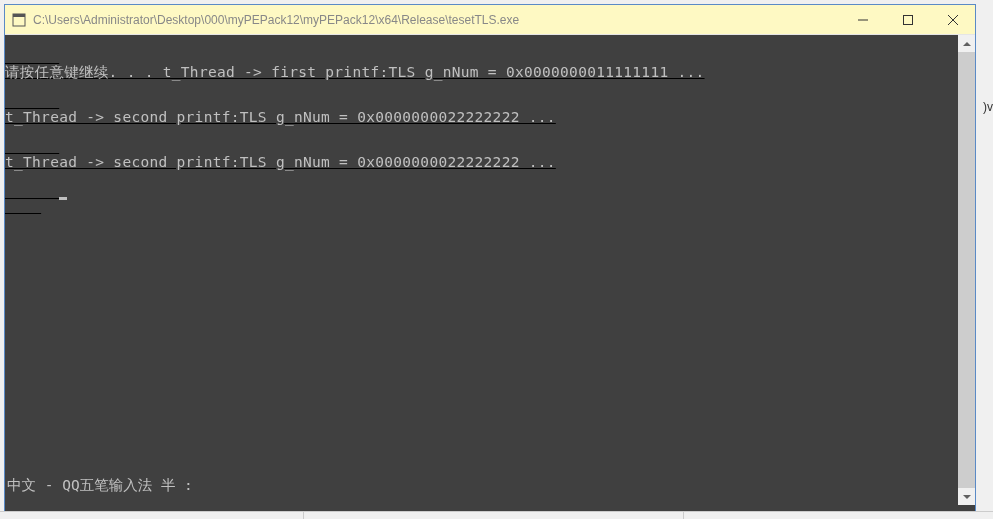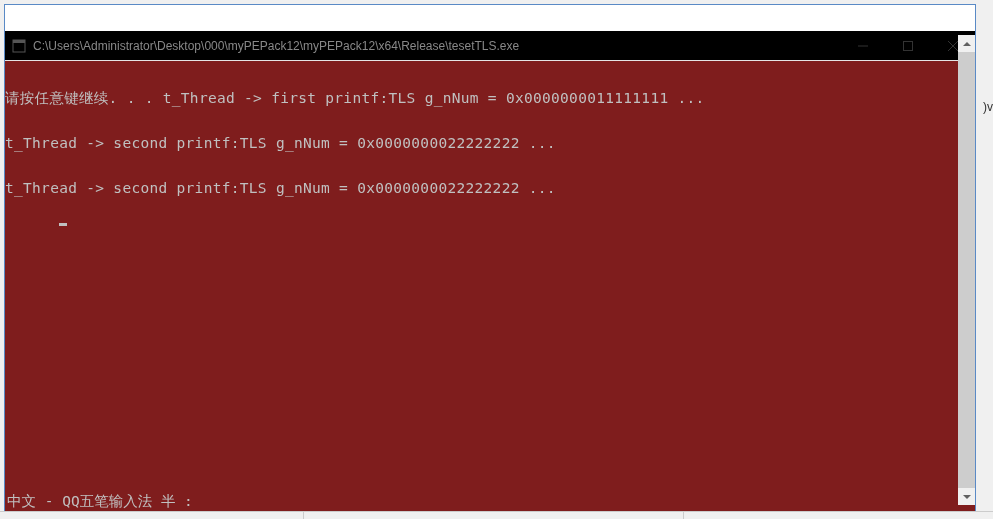--- a/index.html
+++ b/index.html
@@ -21,27 +21,26 @@
       top: 4px;
       width: 972px;
       height: 508px;
       background: #ffffff;
       border: 1px solid #5a8ac6;
       display: flex;
       flex-direction: column;
     }
     .titlebar {
       height: 30px;
-      background: #000000;
+      background: #fef9c3;
       display: flex;
       align-items: center;
       padding-left: 6px;
       border-bottom: 1px solid #e5e5e5;
       flex-shrink: 0;
-      margin-top: 26px;
     }
     .app-icon {
       width: 16px;
       height: 16px;
       margin-right: 6px;
       display: inline-flex;
       align-items: center;
       justify-content: center;
     }
     .title-text {
@@ -59,23 +58,24 @@
       width: 45px;
       height: 100%;
       display: flex;
       align-items: center;
       justify-content: center;
       cursor: pointer;
       color: #666;
     }
     .console-area {
       flex: 1;
-      background: #7f1d1d;
+      background: #404040;
       position: relative;
       overflow: hidden;
+      text-decoration: underline;
     }
     .console-text {
       font-family: "NSimSun", "SimSun", "Consolas", monospace;
       font-size: 14.5px;
       line-height: 15px;
       color: #c0c0c0;
       white-space: pre;
       padding: 0;
       letter-spacing: 0.3px;
     }
@@ -85,21 +85,21 @@
     .cursor {
       display: inline-block;
       width: 8px;
       height: 3px;
       background: #c0c0c0;
       margin-top: 12px;
       vertical-align: bottom;
     }
     .ime-status {
       position: absolute;
-      bottom: 0;
+      bottom: 16px;
       left: 0;
       font-family: "NSimSun", "SimSun", monospace;
       font-size: 14.5px;
       color: #c0c0c0;
       padding: 0 2px;
     }
     .scrollbar {
       position: absolute;
       right: 0;
       top: 30px;

